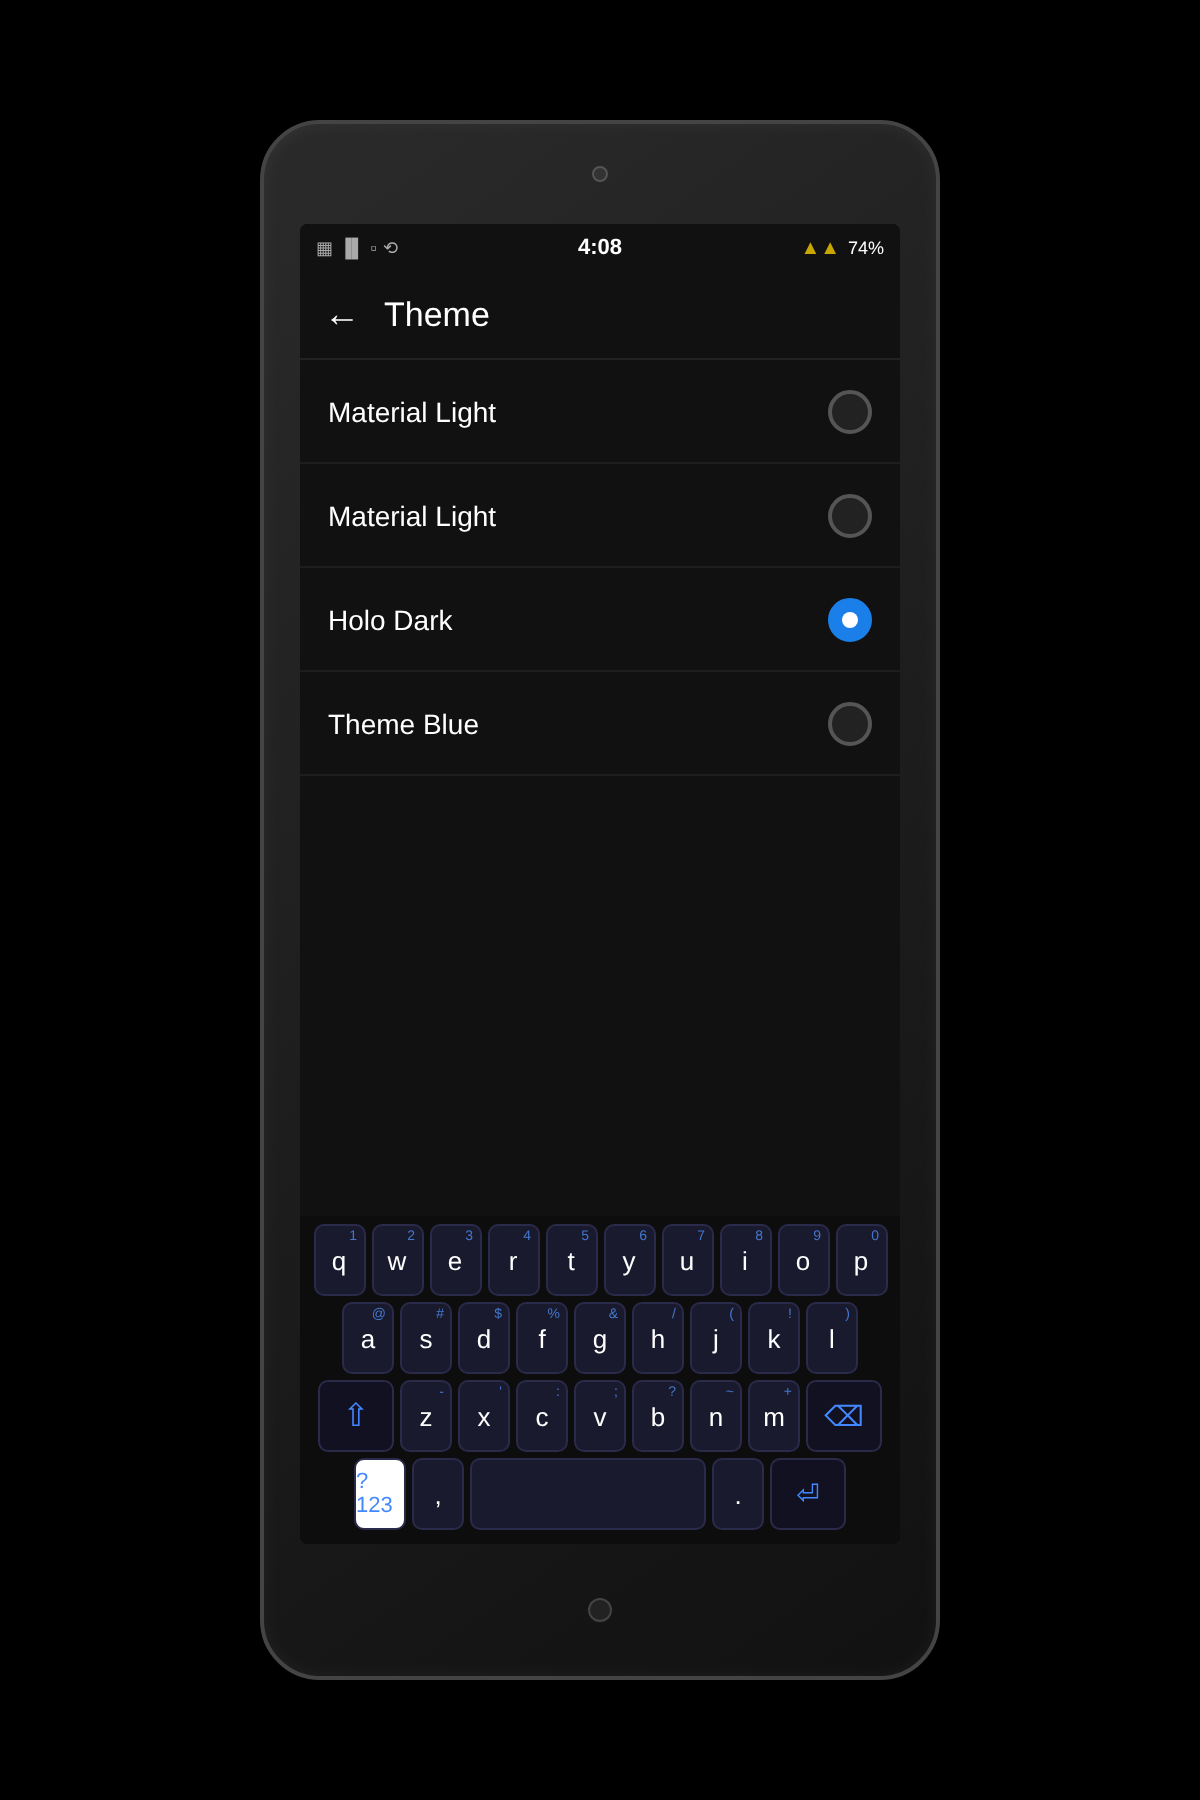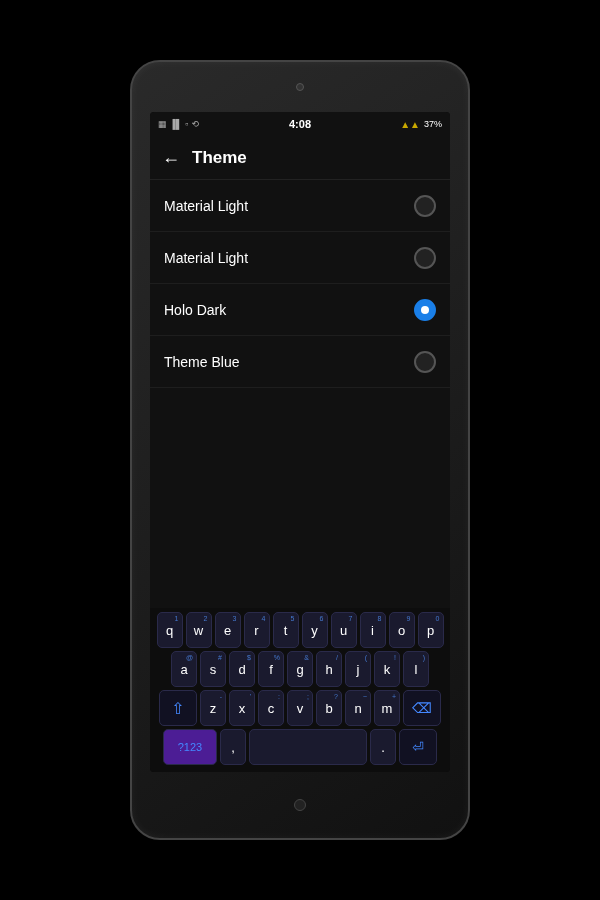--- a/index.html
+++ b/index.html
@@ -108,21 +108,21 @@
 
     .back-arrow {
       color: #fff;
       font-size: 18px;
       cursor: pointer;
     }
 
     .app-title {
       color: #fff;
       font-size: 17px;
-      font-weight: 700;
+      font-weight: 400;
     }
 
     .theme-list {
       flex: 1;
       background: #111;
       overflow: hidden;
     }
 
     .theme-item {
       display: flex;
@@ -200,24 +200,24 @@
       font-size: 7px;
       color: #4477cc;
     }
 
     .key-space {
       width: 118px;
       background: #1a1a2e;
     }
 
     .key-special {
-      background: #4c1d95;
+      background: #ffffff;
       color: #4488ff;
       font-size: 11px;
-      width: 54px;
+      width: 26px;
     }
 
     .key-shift {
       background: #111122;
       color: #4488ff;
       width: 38px;
     }
 
     .key-delete {
       background: #111122;
@@ -264,21 +264,21 @@
     <div class="status-bar">
       <div class="status-left">
         <span class="status-icon">▦</span>
         <span class="status-icon">▐▌</span>
         <span class="status-icon">▫</span>
         <span class="status-icon">⟲</span>
       </div>
       <span class="status-time">4:08</span>
       <div class="status-right">
         <span class="wing-logo">▲▲</span>
-        <span class="battery-pct">37%</span>
+        <span class="battery-pct">74%</span>
       </div>
     </div>
 
     <div class="app-bar">
       <span class="back-arrow">←</span>
       <span class="app-title">Theme</span>
     </div>
 
     <div class="theme-list">
       <div class="theme-item">

